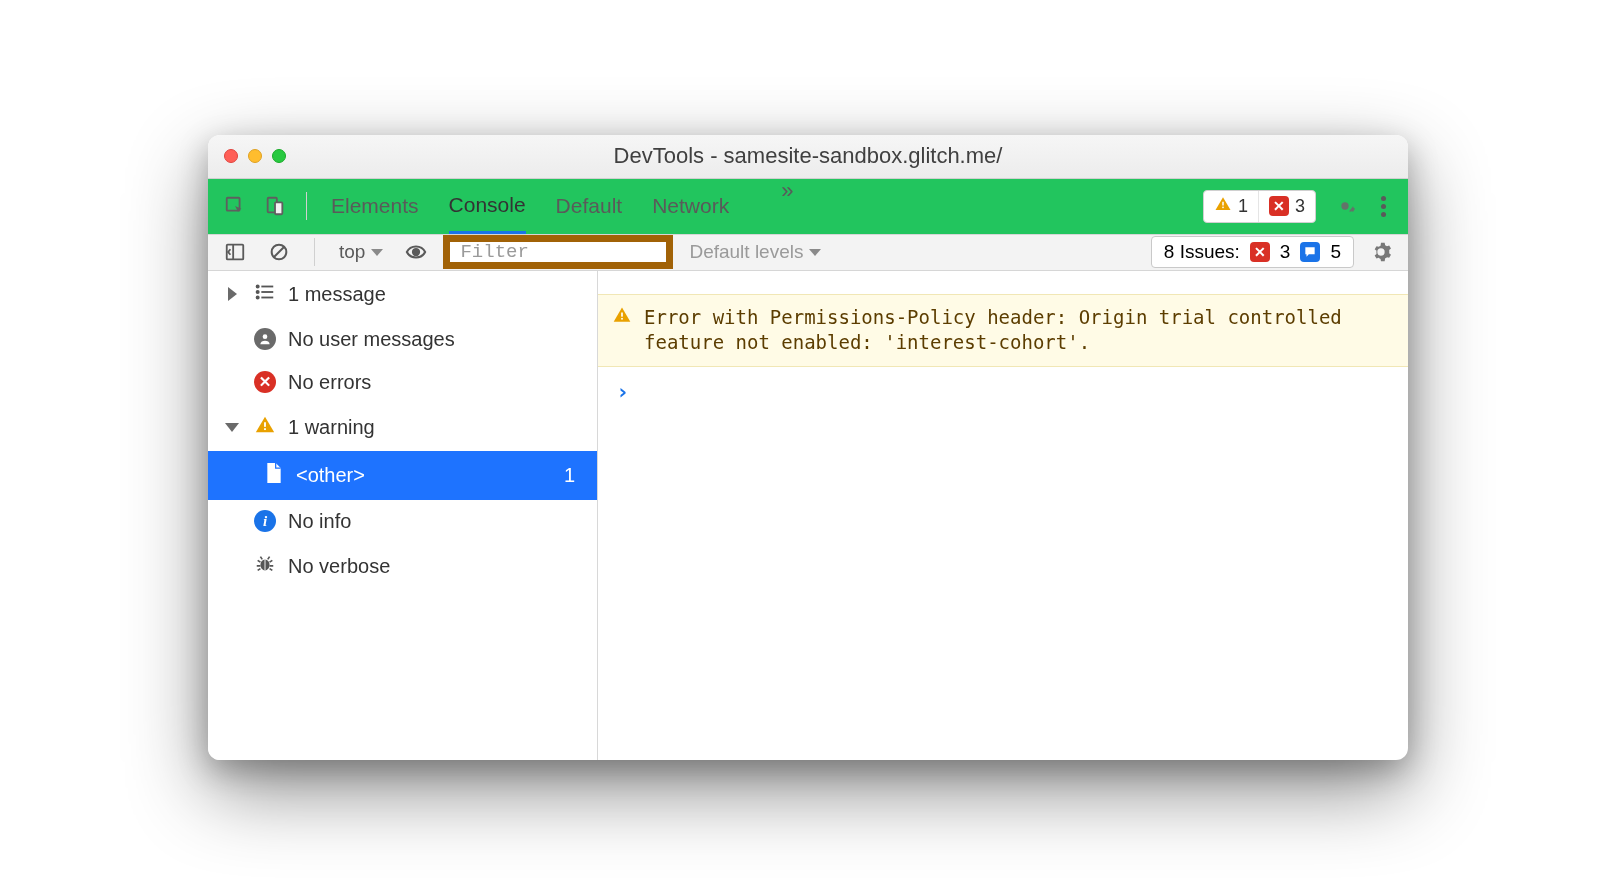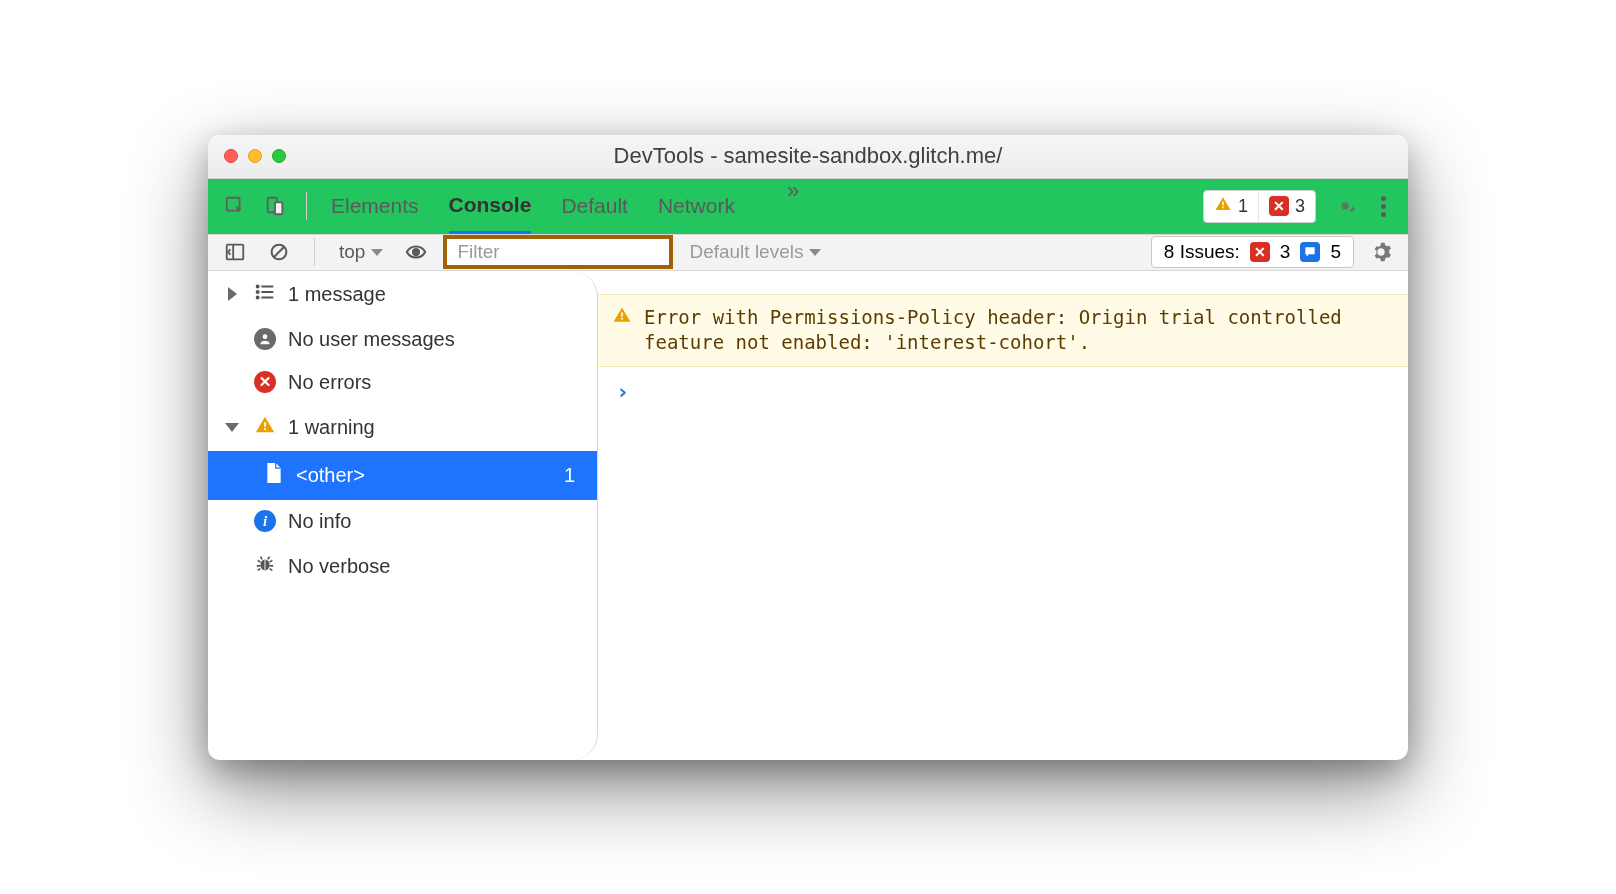--- a/index.html
+++ b/index.html
@@ -44,46 +44,46 @@
     height: 56px;
     background: #22c55e;
     border-bottom: 1px solid #d6d6d6;
     display:flex; align-items:center; padding:0 10px; gap:6px;
   }
   .ic { display:inline-flex; align-items:center; justify-content:center; width:34px; height:34px; color:#5f5f5f; border-radius:4px; }
   .ic svg { width:22px; height:22px; }
   .vsep { width:1px; height:28px; background:#d0d0d0; margin:0 8px; }
   .tabs { display:flex; gap:30px; align-items:stretch; height:56px; margin-left:10px;}
   .tab { display:flex; align-items:center; font-size:21px; color:#5a5a5a; cursor:pointer; }
-  .tab.active { color:#333; font-weight:700; border-bottom:3px solid #1a73e8; }
+  .tab.active { color:#333; font-weight:400; border-bottom:3px solid #1a73e8; }
   .more-chev { color:#5a5a5a; font-size:22px; margin-left:22px; cursor:pointer; }
   .spacer { flex:1; }
   .badge-box { display:flex; border:1px solid #d0d0d0; border-radius:4px; overflow:hidden; margin-right:6px; background:#fff;}
   .badge { display:flex; align-items:center; gap:6px; padding:4px 10px; font-size:18px; color:#333; }
   .badge + .badge { border-left:1px solid #e5e5e5; }
   .gear { color:#6a6a6a; }
   .kebab { color:#5a5a5a; font-size:24px; letter-spacing:0; line-height:0.5; display:flex; flex-direction:column; gap:3px; align-items:center; justify-content:center; width:30px; }
   .kebab span{width:5px;height:5px;border-radius:50%;background:#5a5a5a;}
 
   .subbar {
     height: 36px; background:#f3f3f3; border-bottom:1px solid #d6d6d6;
     display:flex; align-items:center; padding:0 10px; gap:10px;
   }
   .chip { display:flex; align-items:center; gap:6px; font-size:19px; color:#5a5a5a; cursor:pointer; padding:0 6px;}
   .filter-input {
-    height:34px; width:230px; border:4px solid #a16207; background:#fff; font-size:19px; padding:0 10px; color:#3b82f6;
+    height:34px; width:230px; border:7px solid #a16207; background:#fff; font-size:19px; padding:0 10px; color:#3b82f6;font-family:Liberation Mono, monospace;
   }
   .filter-input::placeholder{color:#9a9a9a;}
   .issues-box {
     display:flex; align-items:center; gap:10px; border:1px solid #c9c9c9; border-radius:4px; padding:4px 12px; background:#fff; font-size:19px;
   }
 
   .main { flex:1; display:flex; overflow:hidden; }
   .sidebar {
-    width: 390px; border-right:1px solid #d8d8d8; background:#fff; overflow:auto;border-radius:26px;
+    width: 390px; border-right:1px solid #d8d8d8; background:#fff; overflow:auto;
   }
   .row {
     display:flex; align-items:center; gap:12px; padding:10px 14px; font-size:20px; color:#333; cursor:pointer;
   }
   .row .lead { width:20px; display:flex; justify-content:center; color:#6a6a6a;}
   .row .cnt { margin-left:auto; padding-right:8px; }
   .row.selected { background:#1e73ff; color:#fff; }
   .row.selected .cnt { color:#fff; }
   .row.indent { padding-left:56px; }
 

